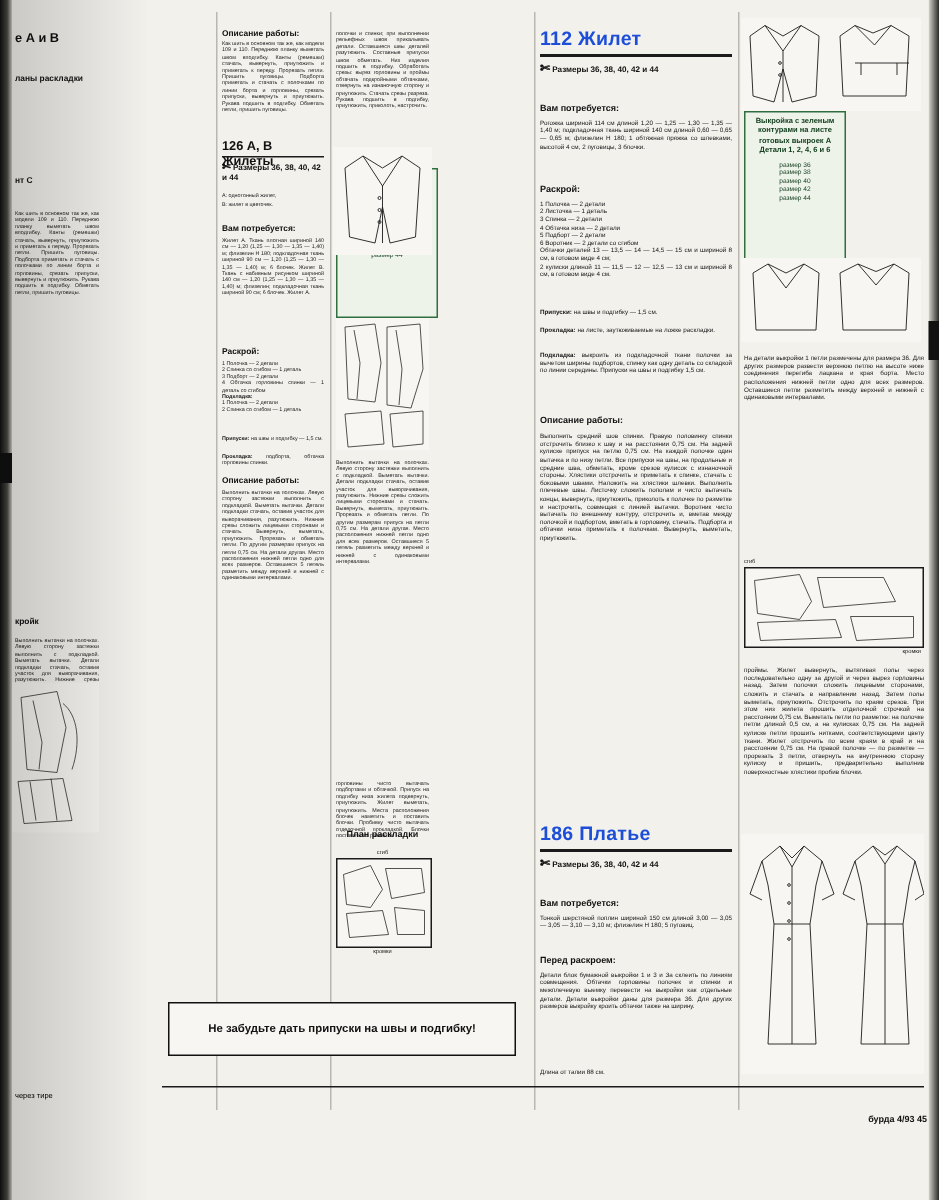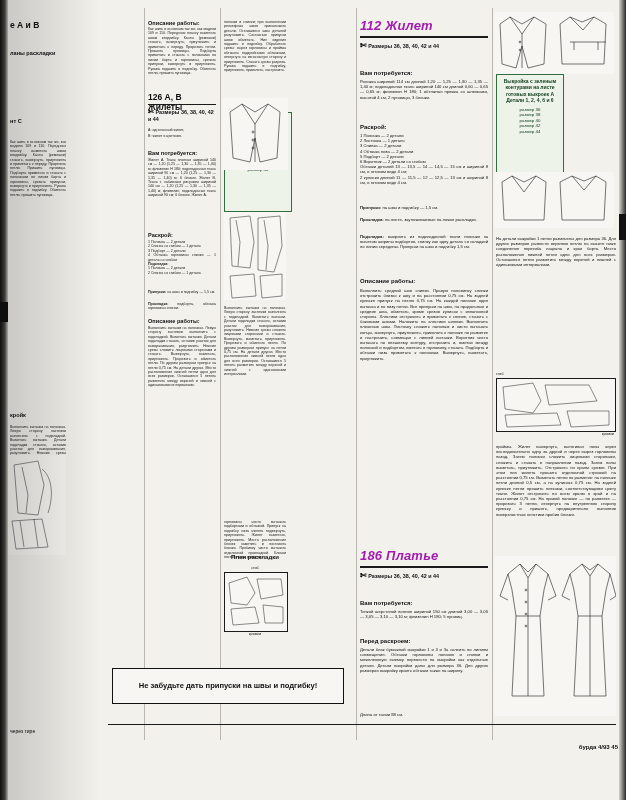--- a/index.html
+++ b/index.html
@@ -10,21 +10,21 @@
   }
   
   .scan-edge{position:absolute;left:0;top:0;width:8px;height:800px;background:linear-gradient(90deg,#111 0%,#4a4944 60%,#cfcdc6 100%);}
   .scan-edge-r{position:absolute;right:0;top:0;width:7px;height:800px;background:linear-gradient(270deg,#2a2a28 0%,#8a8882 55%,#d8d6cf 100%);}
   .paper{position:absolute;left:8px;top:0;width:611px;height:800px;background:#f2f1ec;}
   .col-rule{position:absolute;top:8px;width:1px;height:732px;background:#b9b7b0;}
 
   .blk{position:absolute;}
   .tiny{font-size:3.6px;line-height:4.4px;color:#1b1b1b;text-align:justify;}
   .tiny6{font-size:4.2px;line-height:5.2px;color:#151515;text-align:justify;}
-  .h1{font-size:13px;font-weight:bold;color:#a21caf;letter-spacing:.2px;font-style:italic;}
+  .h1{font-size:13px;font-weight:bold;color:#1d4ed8;letter-spacing:.2px;}
   .h2{font-size:8.5px;font-weight:bold;color:#111;}
   .h3{font-size:5.6px;font-weight:bold;color:#111;}
   .bold{font-weight:bold;}
   .sizes{font-size:5.4px;font-weight:bold;color:#111;line-height:7px;}
   .rule{height:1px;background:#1b1b1b;}
   .rule2{height:2px;background:#1b1b1b;}
 
   .boxgreen{border:1.6px solid #2f6f3f;background:#eef3ea;}
   .boxgreen .bt{font-size:5px;font-weight:bold;color:#14401f;line-height:6.4px;text-align:center;}
   .boxgreen .bl{font-size:4.4px;color:#14401f;line-height:5.6px;text-align:center;}

